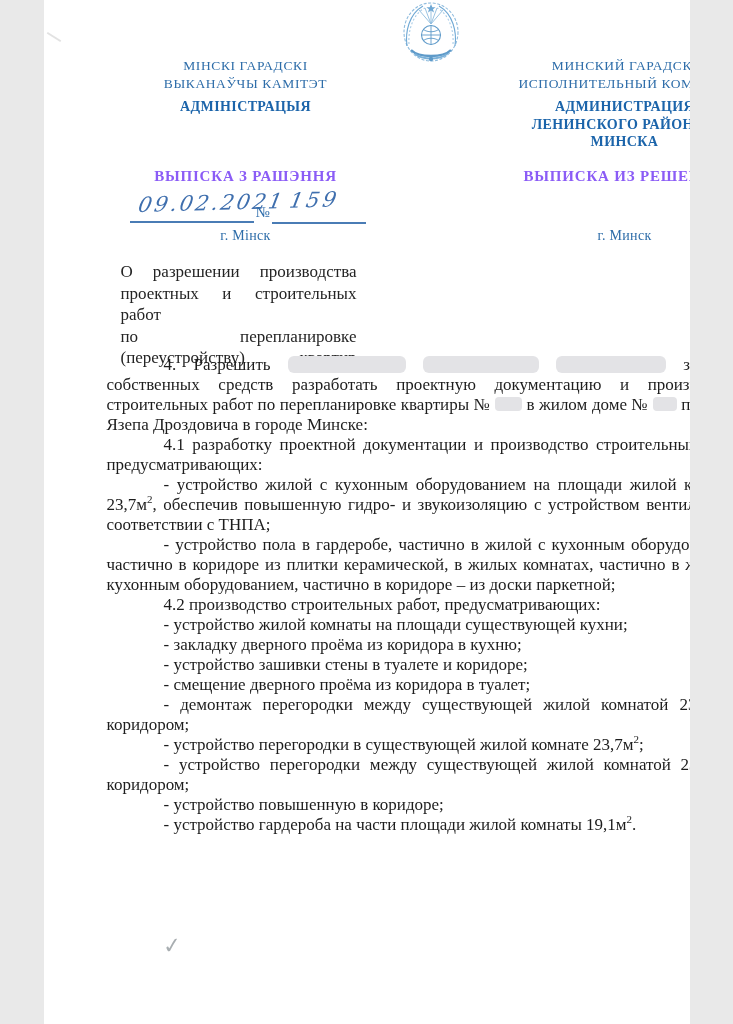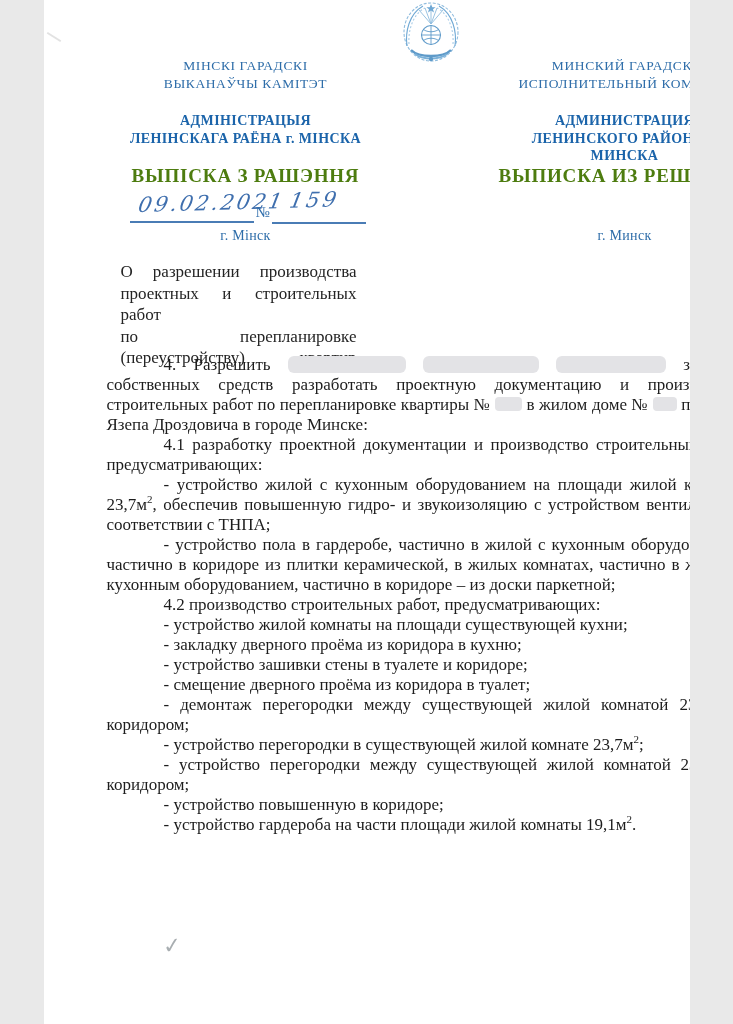--- a/index.html
+++ b/index.html
@@ -12,28 +12,28 @@
   
   .hdr-col { position:absolute; top:57px; width:250px; text-align:center; }
   .hdr-col.left  { left:77px; }
   .hdr-col.right { left:456px; }
   .hdr-org {
     position:absolute; top:0; left:0; right:0;
     font-size:13.5px; line-height:17.5px; letter-spacing:.6px;
     color:#2e6da9;
   }
   .hdr-admin {
-    position:absolute; top:55px; left:0; right:0;
+    position:absolute; top:41px; left:0; right:0;
     font-size:14px; line-height:17.5px; font-weight:bold; letter-spacing:.4px;
     color:#1b64aa;
   }
   .hdr-doc-title {
     position:absolute; top:109px; left:-20px; right:-20px;
-    font-size:19px; line-height:20px; font-weight:bold; letter-spacing:.8px;
-    color:#4d7c0f;
+    font-size:15px; line-height:20px; font-weight:bold; letter-spacing:.8px;
+    color:#8b5cf6;
   }
   .hdr-city {
     position:absolute; top:171px; left:0; right:0;
     font-size:14px; color:#2e6da9; letter-spacing:.3px;
   }
 
   
   .emblem { position:absolute; left:355px; top:2px; width:64px; height:63px; }
 
   
@@ -109,21 +109,20 @@
     <circle cx="32" cy="57" r="2.2" fill="#5e9ac9"></circle>
   </svg>
 
   <div class="hdr-col left">
     <div class="hdr-org">
       <div>МІНСКІ ГАРАДСКІ</div>
       <div>ВЫКАНАЎЧЫ КАМІТЭТ</div>
     </div>
     <div class="hdr-admin">
       <div>АДМІНІСТРАЦЫЯ</div>
-      <div>ЛЕНІНСКАГА РАЁНА г. МІНСКА</div>
     </div>
     <div class="hdr-doc-title">ВЫПІСКА З РАШЭННЯ</div>
     <div class="hdr-city">г. Мінск</div>
   </div>
 
   <div class="hdr-col right">
     <div class="hdr-org">
       <div>МИНСКИЙ ГАРАДСКІ</div>
       <div>ИСПОЛНИТЕЛЬНЫЙ КОМИТЕТ</div>
     </div>

